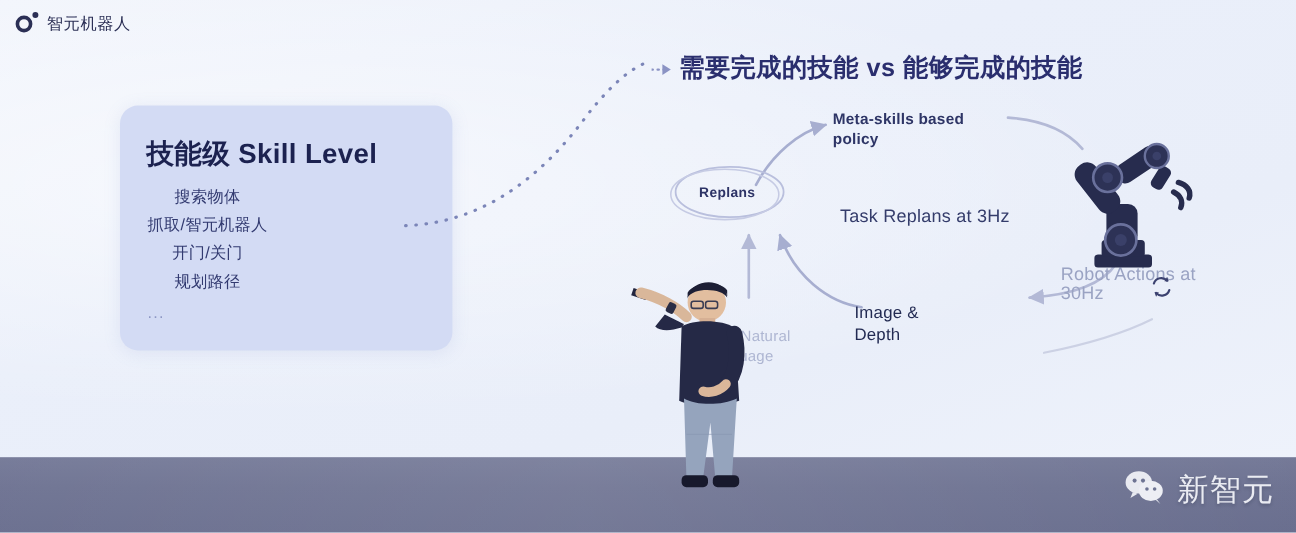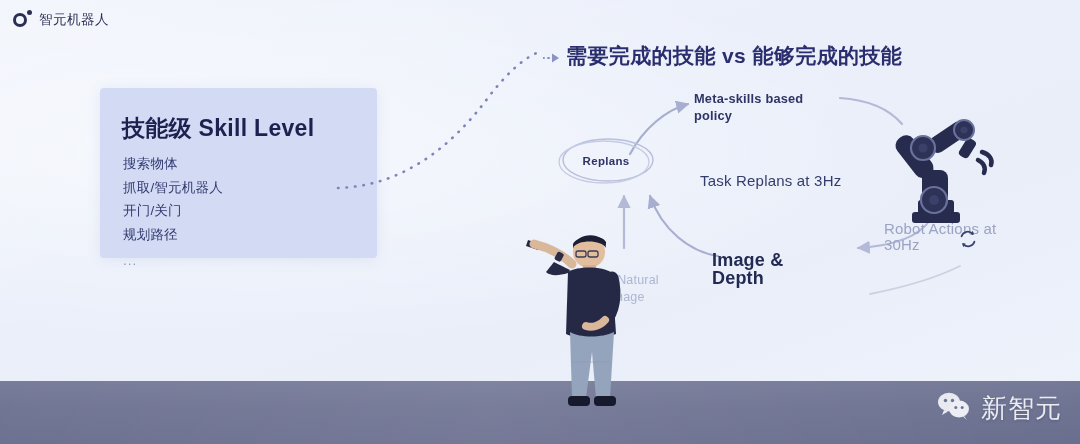--- a/index.html
+++ b/index.html
@@ -20,48 +20,48 @@
   
   .brand{position:absolute;left:13px;top:10px;display:flex;align-items:flex-end;gap:7px;z-index:6;}
   .brand-mark{position:relative;width:19px;height:19px;}
   .brand-mark .ring{position:absolute;left:0;top:3px;width:14px;height:14px;
     border:3.4px solid #2b2f55;border-radius:50% 50% 50% 50%/50% 50% 50% 50%;
     box-sizing:border-box;}
   .brand-mark .dot{position:absolute;right:0;top:0;width:5px;height:5px;border-radius:50%;background:#2b2f55;}
   .brand-text{font-size:13.5px;color:#2b2f55;letter-spacing:.5px;font-weight:500;}
 
   
-  .skill-card{position:absolute;left:100px;top:88px;width:277px;height:170px;
-    border-radius:4px;background:#d3dbf4;
+  .skill-card{position:absolute;left:100px;top:88px;width:277px;height:204px;
+    border-radius:15px;background:#d3dbf4;
     box-shadow:0 2px 14px rgba(120,140,200,.14);}
   .skill-title{position:absolute;left:22px;top:25px;font-size:23px;font-weight:700;
     color:#1c2250;letter-spacing:.3px;white-space:nowrap;}
   .skill-list{position:absolute;left:23px;top:64px;}
-  .skill-item{font-size:13.5px;color:#323a70;line-height:23.5px;letter-spacing:.2px;font-weight:500;}
+  .skill-item{font-size:13.5px;color:#323a70;line-height:23.5px;letter-spacing:.2px;font-weight:500;text-align:center;}
   .skill-ellipsis{font-size:13.5px;color:#8d97c4;line-height:30px;letter-spacing:1px;}
 
   
   .headline{position:absolute;left:566px;top:42px;font-size:21px;font-weight:700;
     color:#2a2e6e;letter-spacing:.4px;white-space:nowrap;}
   .headline-arrow{position:absolute;left:543px;top:52px;width:18px;height:12px;}
 
   
   .dotted-sweep{position:absolute;left:330px;top:40px;width:250px;height:180px;}
 
   
   .diagram{position:absolute;left:540px;top:80px;width:500px;height:240px;}
   .node-workgpt{position:absolute;left:556px;top:136px;width:100px;height:50px;}
   .node-workgpt .lbl{position:absolute;left:0;top:0;width:100px;height:50px;
     display:flex;align-items:center;justify-content:center;
     font-size:11.5px;font-weight:700;color:#2d3366;letter-spacing:.3px;}
 
   .lab{position:absolute;letter-spacing:.2px;}
   .lab-meta{left:694px;top:90px;font-size:12.8px;font-weight:600;color:#2e3566;line-height:17px;width:130px;}
   .lab-replan{left:700px;top:172px;font-size:15px;font-weight:400;color:#343c6b;white-space:nowrap;}
-  .lab-imgdepth{left:712px;top:251px;font-size:18px;font-weight:700;color:#222a52;line-height:18px;width:90px;}
+  .lab-imgdepth{left:712px;top:251px;font-size:14px;font-weight:400;color:#222a52;line-height:18px;width:90px;}
   .lab-robot{left:884px;top:221px;font-size:15px;font-weight:500;color:#9aa3c3;line-height:16px;width:115px;}
   .lab-task{left:556px;top:272px;font-size:12.5px;font-weight:500;color:#aeb6d2;line-height:17px;width:120px;text-align:center;}
 
   .refresh-icon{position:absolute;left:957px;top:228px;width:22px;height:22px;}
 
   
   .robot{position:absolute;left:890px;top:108px;width:110px;height:125px;}
 
   
   .person{position:absolute;left:520px;top:222px;width:115px;height:208px;z-index:5;}

